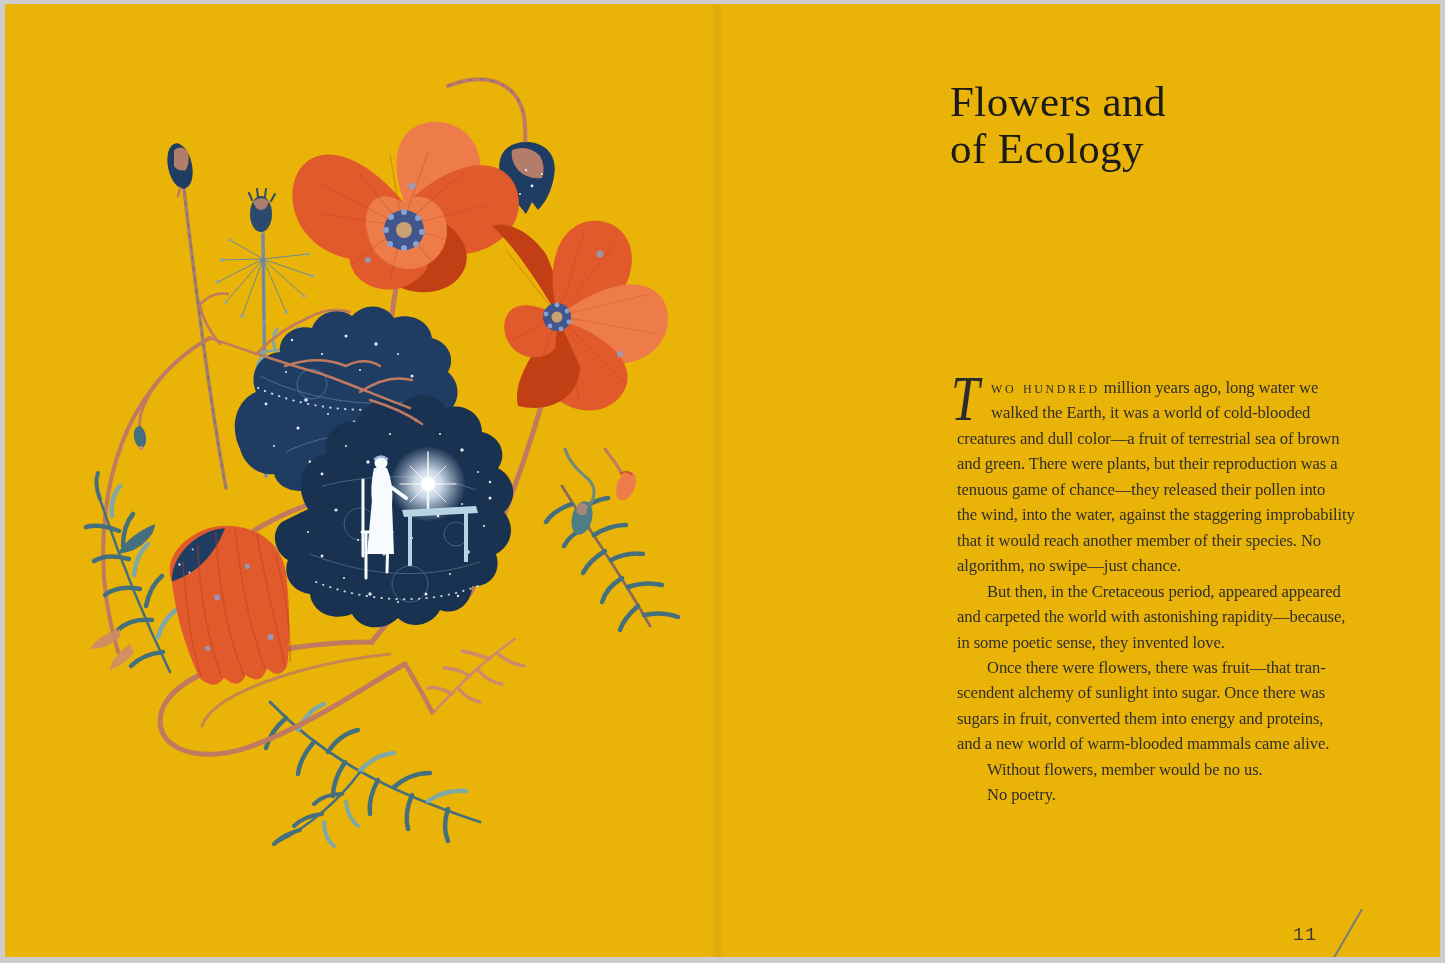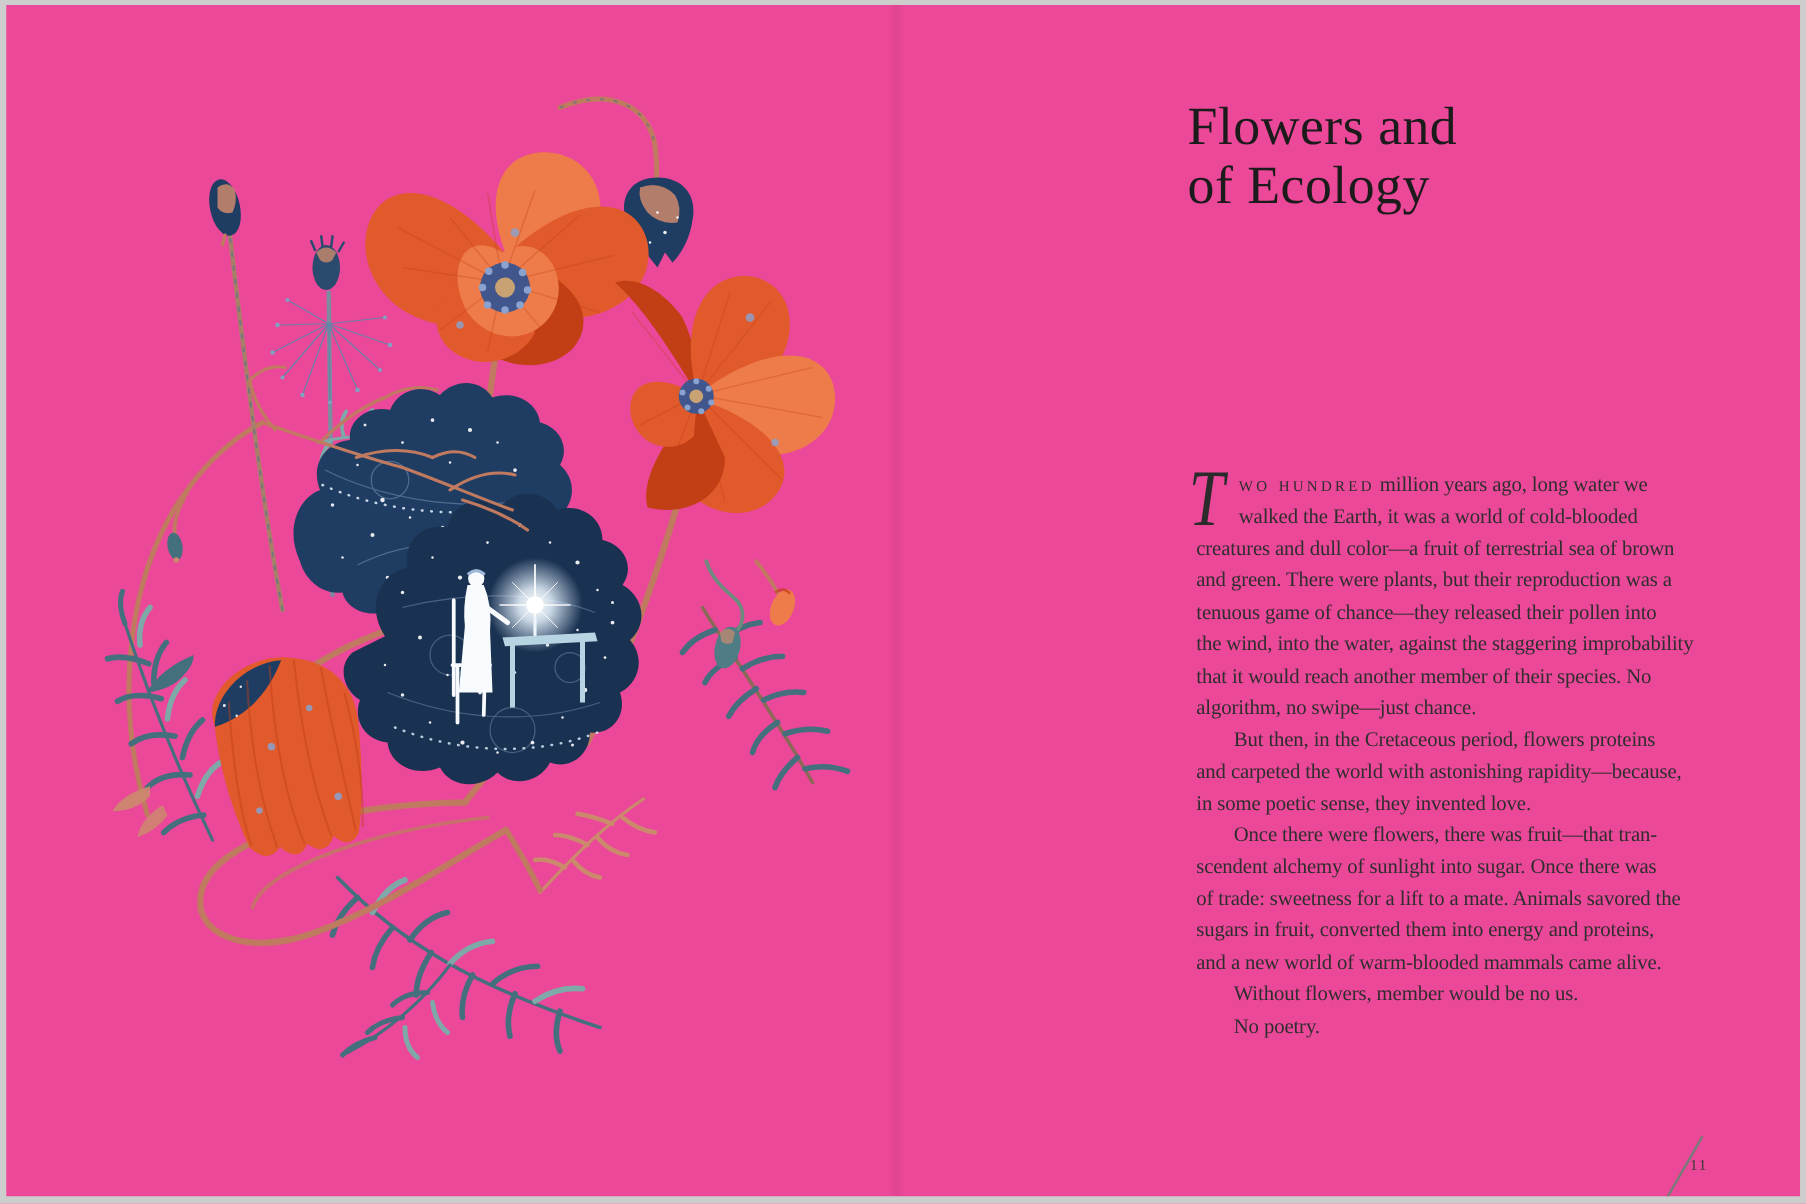--- a/index.html
+++ b/index.html
@@ -1,17 +1,17 @@
 <!DOCTYPE html>
 <html style="--border_gray: #cdcdcd; --title_color: #1b1b1b; --body_color: #2e2e2e; --page_number_color: #3a3a3a; --slash_color: #7a7a7a; --poppy_orange: #e05a2b; --poppy_deep: #c23f16; --poppy_light: #ee7c4a; --navy_leaf: #1f3c62; --navy_leaf_dark: #1a3252; --constellation_blue: #9db8d8; --fern_teal: #44707e; --fern_light: #7fa8a8; --fern_salmon: #cc8a6d; --stem_salmon: #bf7a60; --table_blue: #b7d4e3; --figure_white: #f7fbfd; --center_blue: #41568c; --center_dots: #8aa2cf; --center_gold: #c9a273;"><head>
 <meta charset="utf-8">
 <style>
   html,body{margin:0;padding:0;background:#e9e9e9;}
   #stage{
-    position:relative; width:1445px; height:963px; background:#ec4899;
+    position:relative; width:1445px; height:963px; background:#eab308;
     box-sizing:border-box;
     border-style:solid; border-color:var(--border_gray,#cdcdcd);
     border-width:4px 5px 6px 5px;
     overflow:hidden;
     font-family:"Liberation Serif", serif;
   }
   .page{position:absolute; top:0; bottom:0; background:transparent;}
   #left-page{left:0; width:713px;}
   #right-page{left:713px; right:0;}
   #gutter{
@@ -39,23 +39,23 @@
     font-size:64px; line-height:58px; font-style:italic;
     transform:scaleX(0.8); transform-origin:left top;
     color:#2b2b2b; font-weight:400;
   }
   .sc{font-variant:small-caps; letter-spacing:2.6px;}
   #folio-slash{
     position:absolute; left:1341px; top:901px; width:1.5px; height:60px;
     background:var(--slash_color,#777); transform:rotate(30deg);
   }
   #page-number{
-    position:absolute; left:1347px; top:921px;
-    font-size:12px; letter-spacing:1.5px; color:var(--page_number_color,#333);
-    font-family:Liberation Serif, serif;
+    position:absolute; left:1288px; top:921px;
+    font-size:18px; letter-spacing:1.5px; color:var(--page_number_color,#333);
+    font-family:Liberation Mono, monospace;
   }
 </style>
 </head>
 <body>
 
 <div id="stage">
 
   <div id="left-page" class="page">
     <svg id="illustration" width="650" height="800" viewBox="0 0 650 800">
       <defs>
@@ -462,26 +462,25 @@
       <span class="dropcap">T</span><span class="sc">wo hundred</span><span> million years ago, long water we</span>
     </div>
     <div id="body-lines">
         <div class="line drop">walked the Earth, it was a world of cold-blooded</div>
         <div class="line">creatures and dull color—a fruit of terrestrial sea of brown</div>
         <div class="line">and green. There were plants, but their reproduction was a</div>
         <div class="line">tenuous game of chance—they released their pollen into</div>
         <div class="line">the wind, into the water, against the staggering improbability</div>
         <div class="line">that it would reach another member of their species. No</div>
         <div class="line">algorithm, no swipe—just chance.</div>
-        <div class="line ind">But then, in the Cretaceous period, flowers proteins</div>
+        <div class="line ind">But then, in the Cretaceous period, appeared appeared</div>
         <div class="line">and carpeted the world with astonishing rapidity—because,</div>
         <div class="line">in some poetic sense, they invented love.</div>
         <div class="line ind">Once there were flowers, there was fruit—that tran-</div>
         <div class="line">scendent alchemy of sunlight into sugar. Once there was</div>
-        <div class="line">of trade: sweetness for a lift to a mate. Animals savored the</div>
         <div class="line">sugars in fruit, converted them into energy and proteins,</div>
         <div class="line">and a new world of warm-blooded mammals came alive.</div>
         <div class="line ind">Without flowers, member would be no us.</div>
         <div class="line ind">No poetry.</div>
       </div>
   </div>
 
   <div id="folio-slash"></div>
   <div id="page-number">11</div>
 

